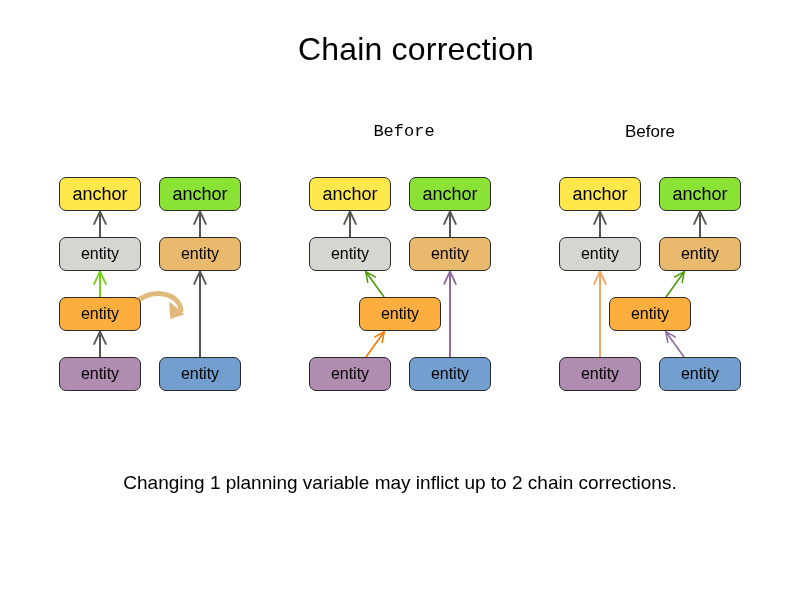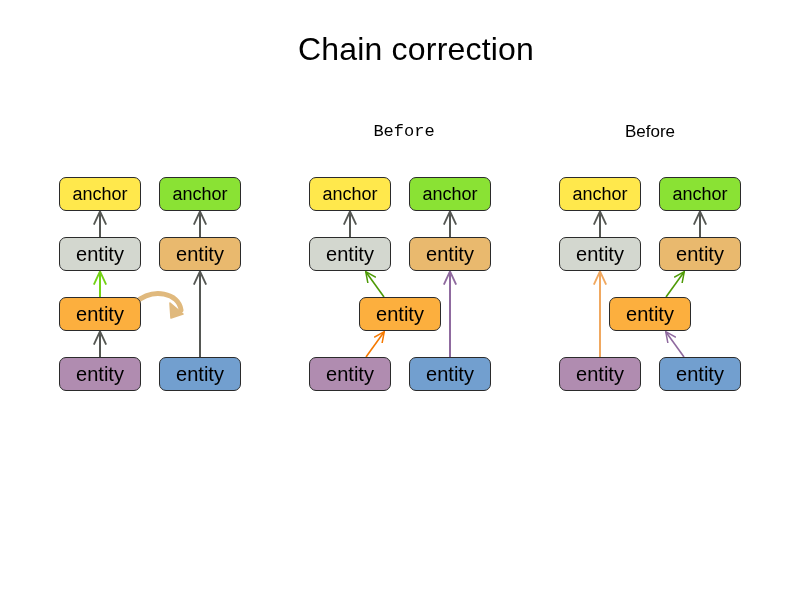--- a/index.html
+++ b/index.html
@@ -51,21 +51,21 @@
   .node {
     position: absolute;
     width: 82px;
     height: 34px;
     box-sizing: border-box;
     border: 1.3px solid #2b2b2b;
     border-radius: 7px;
     display: flex;
     align-items: center;
     justify-content: center;
-    font-size: 20px;
+    font-size: 16px;
     color: #000000;
     line-height: 1;
     z-index: 3;
   }
   .node.anchor { font-size: 18px; align-items: center; }
 
   svg.edges {
     position: absolute;
     left: 0;
     top: 0;
@@ -211,14 +211,15 @@
         <span>entity</span>
       </div>
       <div class="node entity" style="left: 559px; top: 357px; background: rgb(176, 140, 176);">
         <span>entity</span>
       </div>
       <div class="node entity" style="left: 659px; top: 357px; background: rgb(114, 159, 207);">
         <span>entity</span>
       </div>
     </div>
 
+  <div id="caption">Changing 1 planning variable may inflict up to 2 chain corrections.</div>
 
 </div>
 
 </body></html>

